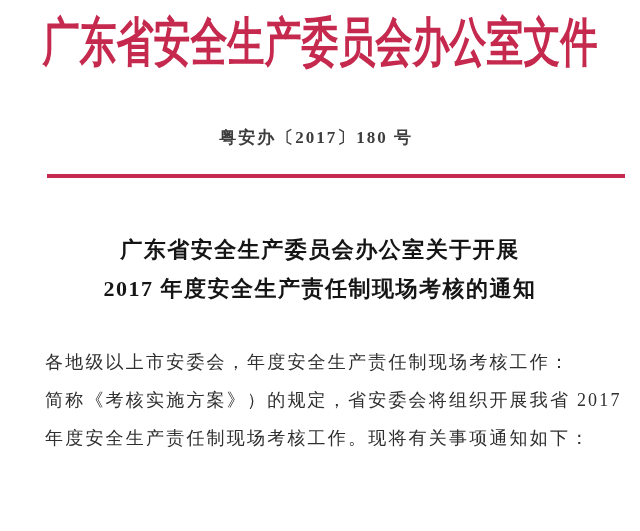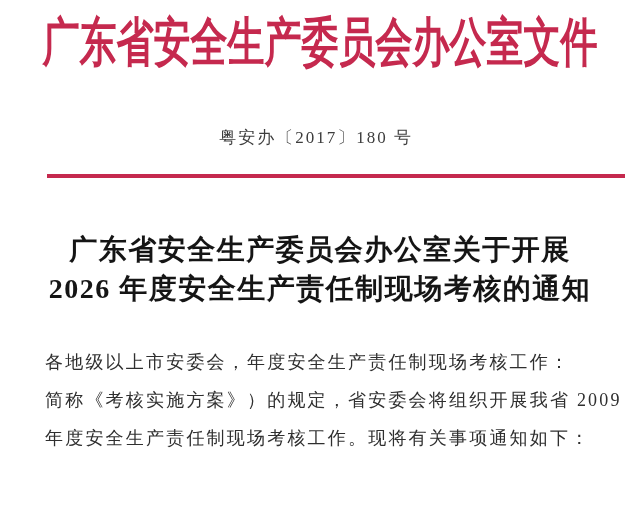--- a/index.html
+++ b/index.html
@@ -33,38 +33,39 @@
   .doc-number {
     position: absolute;
     top: 126px;
     left: 0;
     width: 632px;
     line-height: 24px;
     text-align: center;
     font-size: 17px;
     letter-spacing: 2px;
     color: #3d3d3d;
+    font-weight: bold;
   }
 
   .red-line {
     position: absolute;
     top: 174px;
     left: 47px;
     width: 578px;
     height: 4px;
     background: var(--divider-red, #c5294e);
   }
 
   .doc-title {
     position: absolute;
     top: 230px;
     left: 0;
     width: 640px;
     text-align: center;
-    font-size: 28px;
+    font-size: 22px;
     font-weight: bold;
     color: var(--title-text, #151515);
     line-height: 39px;
     letter-spacing: 1.5px;
   }
   .doc-title .line { white-space: nowrap; }
 
   .body-text {
     position: absolute;
     top: 343px;
@@ -82,20 +83,20 @@
 <body>
 
 <div class="red-header">广东省安全生产委员会办公室文件</div>
 
 <div class="doc-number">粤安办〔2017〕180 号</div>
 
 <div class="red-line"></div>
 
 <div class="doc-title">
   <div class="line">广东省安全生产委员会办公室关于开展</div>
-  <div class="line">2026 年度安全生产责任制现场考核的通知</div>
+  <div class="line">2017 年度安全生产责任制现场考核的通知</div>
 </div>
 
 <div class="body-text">
   <div class="line">各地级以上市安委会，年度安全生产责任制现场考核工作：</div>
-  <div class="line">简称《考核实施方案》）的规定，省安委会将组织开展我省 2009</div>
+  <div class="line">简称《考核实施方案》）的规定，省安委会将组织开展我省 2017</div>
   <div class="line">年度安全生产责任制现场考核工作。现将有关事项通知如下：</div>
 </div>
 
 </body></html>

